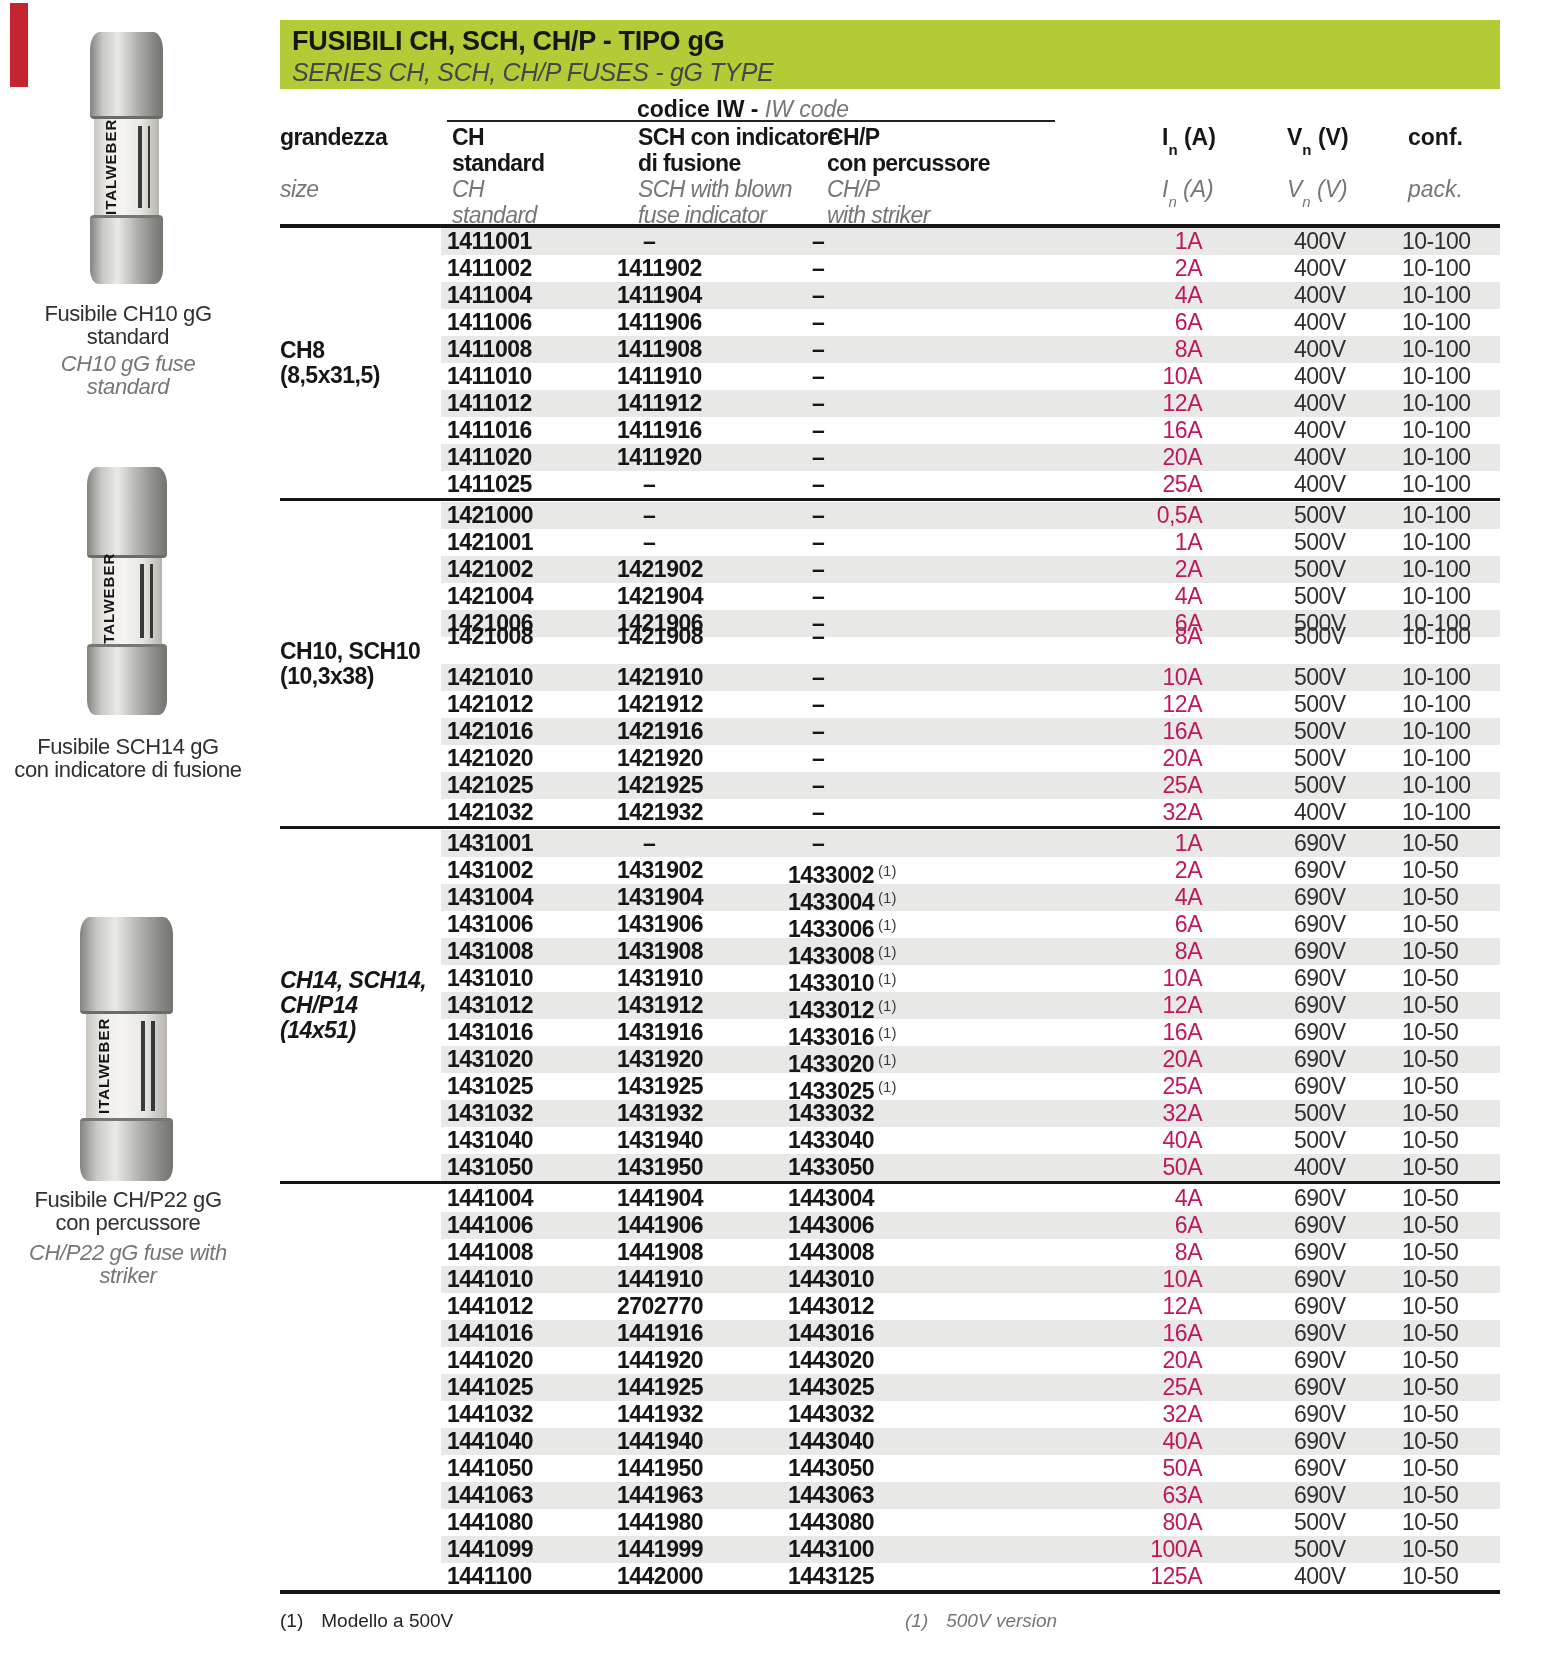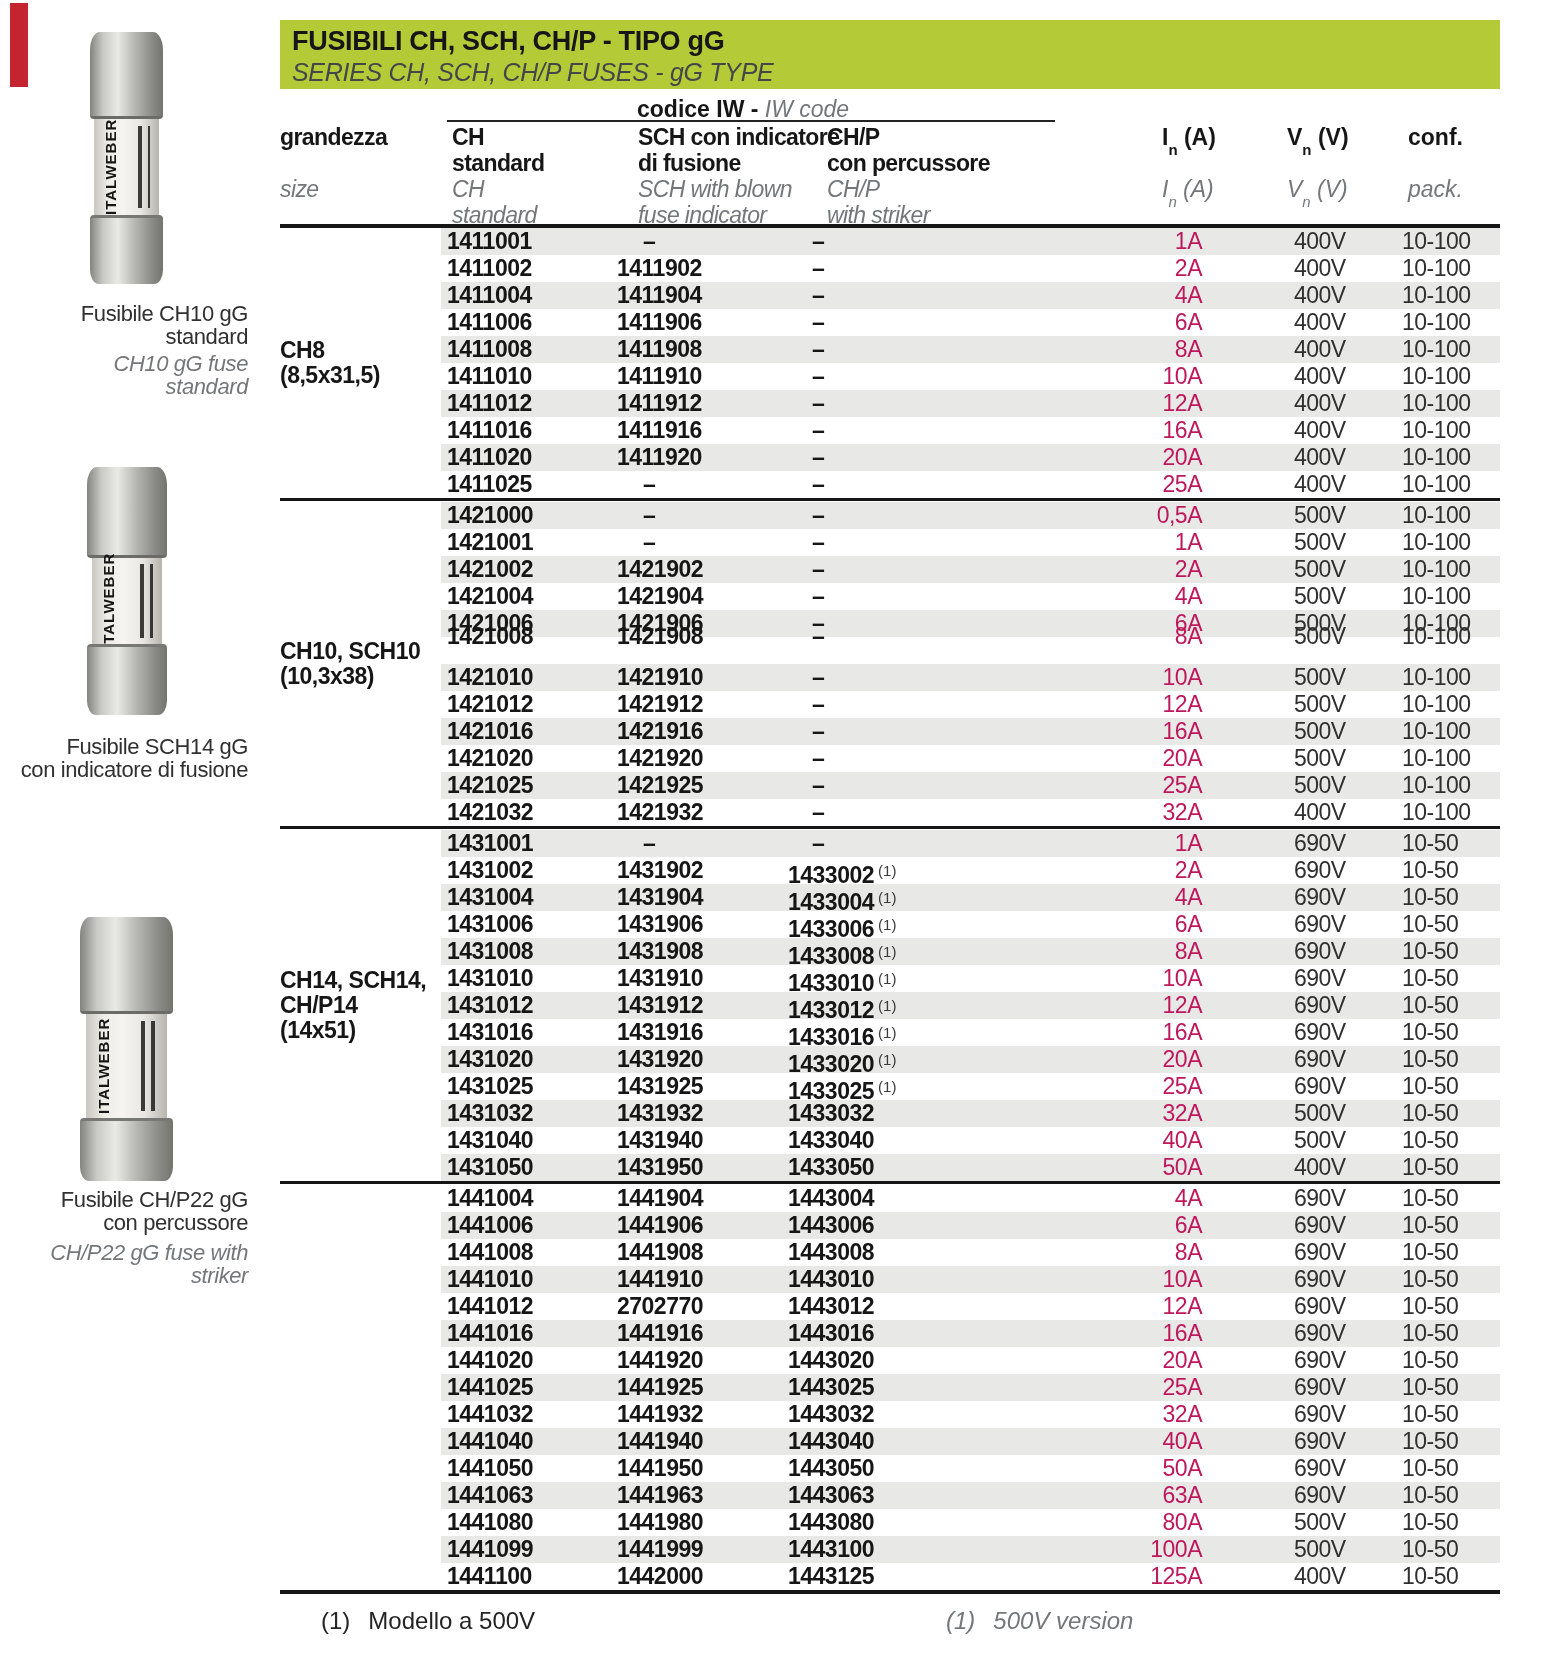--- a/index.html
+++ b/index.html
@@ -34,36 +34,36 @@
   .c-in{left:690px;width:232px;text-align:right;color:#be185d;}
   .c-vn{left:1014px;color:#2f2f2f;}
   .c-conf{left:1122px;color:#2f2f2f;}
   .dash-sch{padding-left:26px;}
   .dash-chp{padding-left:24px;}
   .sup{font-size:15px;vertical-align:7px;margin-left:4px;font-weight:normal;color:#3a3a3a;letter-spacing:0;}
   .glabel{position:absolute;left:0;font-size:23px;font-weight:bold;line-height:25px;color:#161616;letter-spacing:-0.5px;}
   .gsep{position:absolute;left:0;width:1220px;height:3px;background:#161616;}
   #bottom-rule{position:absolute;left:0;width:1220px;height:4px;background:#161616;}
   
-  .fnote{font-size:24px;line-height:25px;white-space:nowrap;margin-left:41px;}
+  .fnote{font-size:19px;line-height:25px;white-space:nowrap;}
   .fnote .gap{display:inline-block;width:18px;}
   
   .fuse{position:absolute;}
   .fcap{position:relative;width:100%;
         background:linear-gradient(90deg,#83837f 0%,#c9c9c5 18%,#e9e9e5 38%,#b5b5b1 62%,#8a8a86 85%,#74746f 100%);}
   .fcap.top{border-radius:10px 10px 4px 4px / 18px 18px 4px 4px;border-bottom:3px solid #6b6b67;}
   .fcap.bot{border-radius:4px 4px 9px 9px / 4px 4px 14px 14px;border-top:3px solid #777773;}
   .fbody{position:relative;width:88%;margin:0 auto;
          background:linear-gradient(90deg,#c9c6c0 0%,#efede8 22%,#f6f4f0 45%,#e9e7e2 72%,#b7b4ae 100%);}
   .fbrand{position:absolute;left:12%;top:0;height:100%;display:flex;align-items:center;justify-content:center;
           writing-mode:vertical-rl;transform:rotate(180deg);
           font-weight:bold;font-size:15px;letter-spacing:1px;color:#161616;}
   .fmarks{position:absolute;right:13%;top:7%;width:19%;height:86%;opacity:.85;
           background:repeating-linear-gradient(90deg,#1c1c1c 0 4px,transparent 4px 10px);}
-  .pcap{position:absolute;left:8px;width:240px;text-align:right;}
+  .pcap{position:absolute;left:8px;width:240px;text-align:center;}
   .pcap .l{font-size:22px;line-height:23px;color:#303030;letter-spacing:-0.4px;}
   .pcap.en .l{font-style:italic;color:#74777a;}
 </style>
 </head>
 <body>
 
 <div id="canvas">
 
   <div class="abs" id="page-tab"></div>
 
@@ -344,21 +344,21 @@
           <div class="cell c-ch code">1421032</div>
           <div class="cell c-sch code">1421932</div>
           <div class="cell c-chp code dash-chp">–</div>
           <div class="cell c-in">32A</div>
           <div class="cell c-vn">400V</div>
           <div class="cell c-conf">10-100</div>
         </div>
       </div>
       <div class="gsep" style="top: 826px;"></div>
       <div class="group" style="top: 830px; height: 351px;">
-        <div class="glabel" style="top: 138px;">
+        <div class="glabel" style="top: 138px; font-style: italic;">
           <div>CH14, SCH14,</div>
           <div>CH/P14</div>
           <div>(14x51)</div>
         </div>
         <div class="row" style="top: 0px;">
           <div class="stripe"></div>
           <div class="cell c-ch code">1431001</div>
           <div class="cell c-sch code dash-sch">–</div>
           <div class="cell c-chp code dash-chp">–</div>
           <div class="cell c-in">1A</div>

